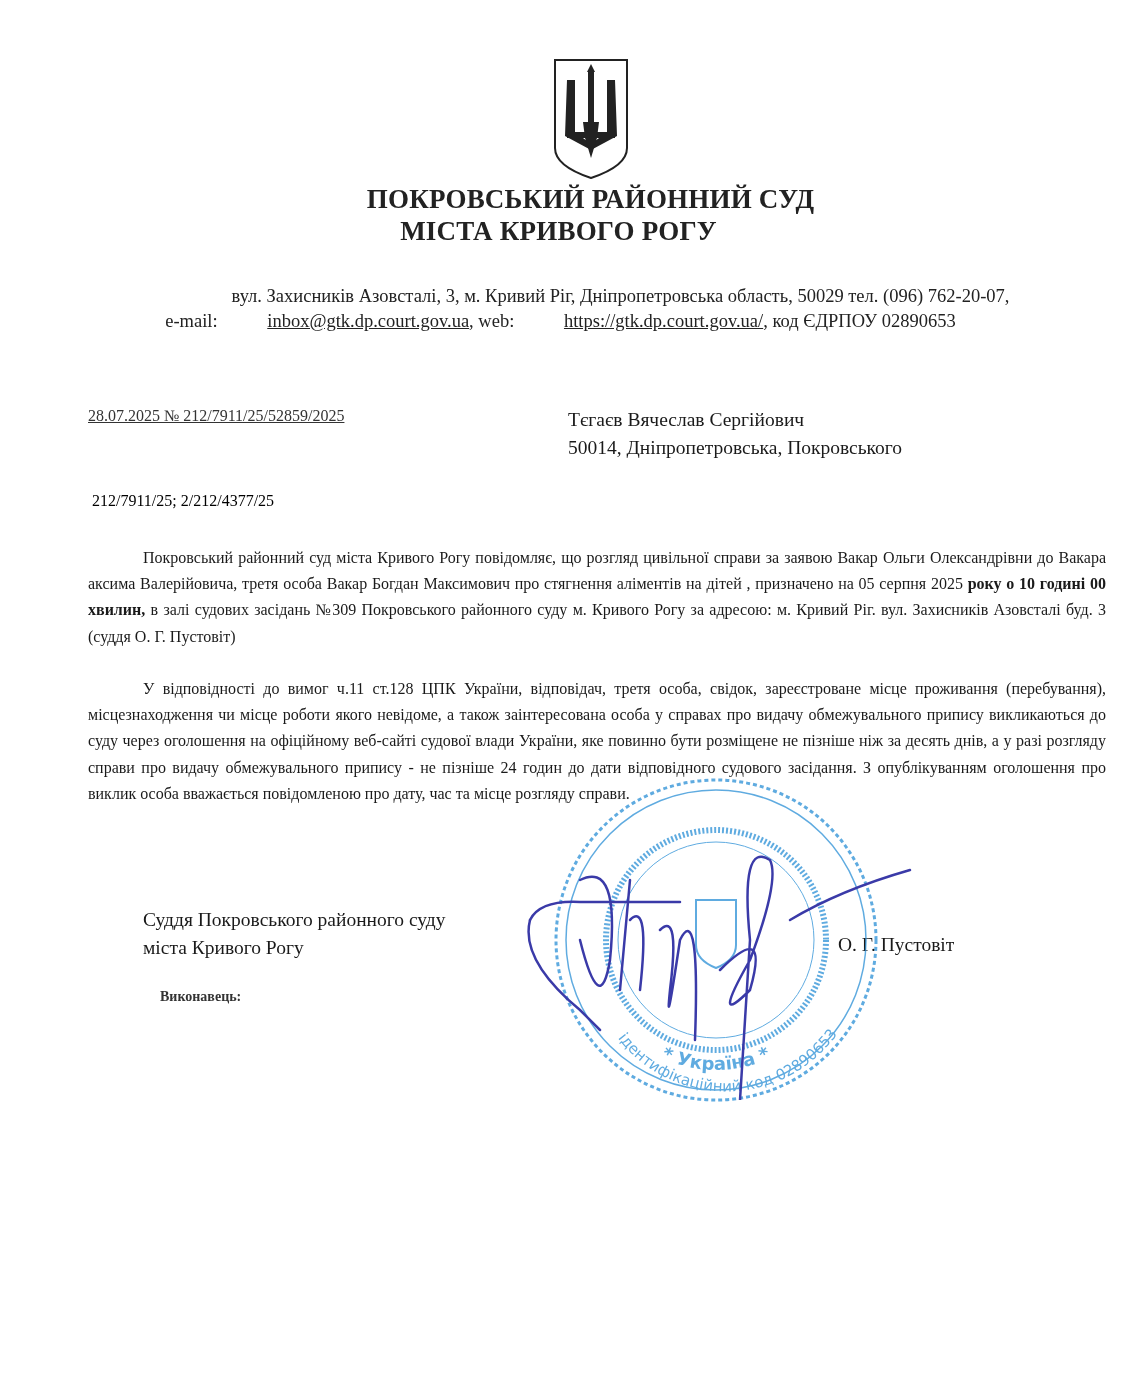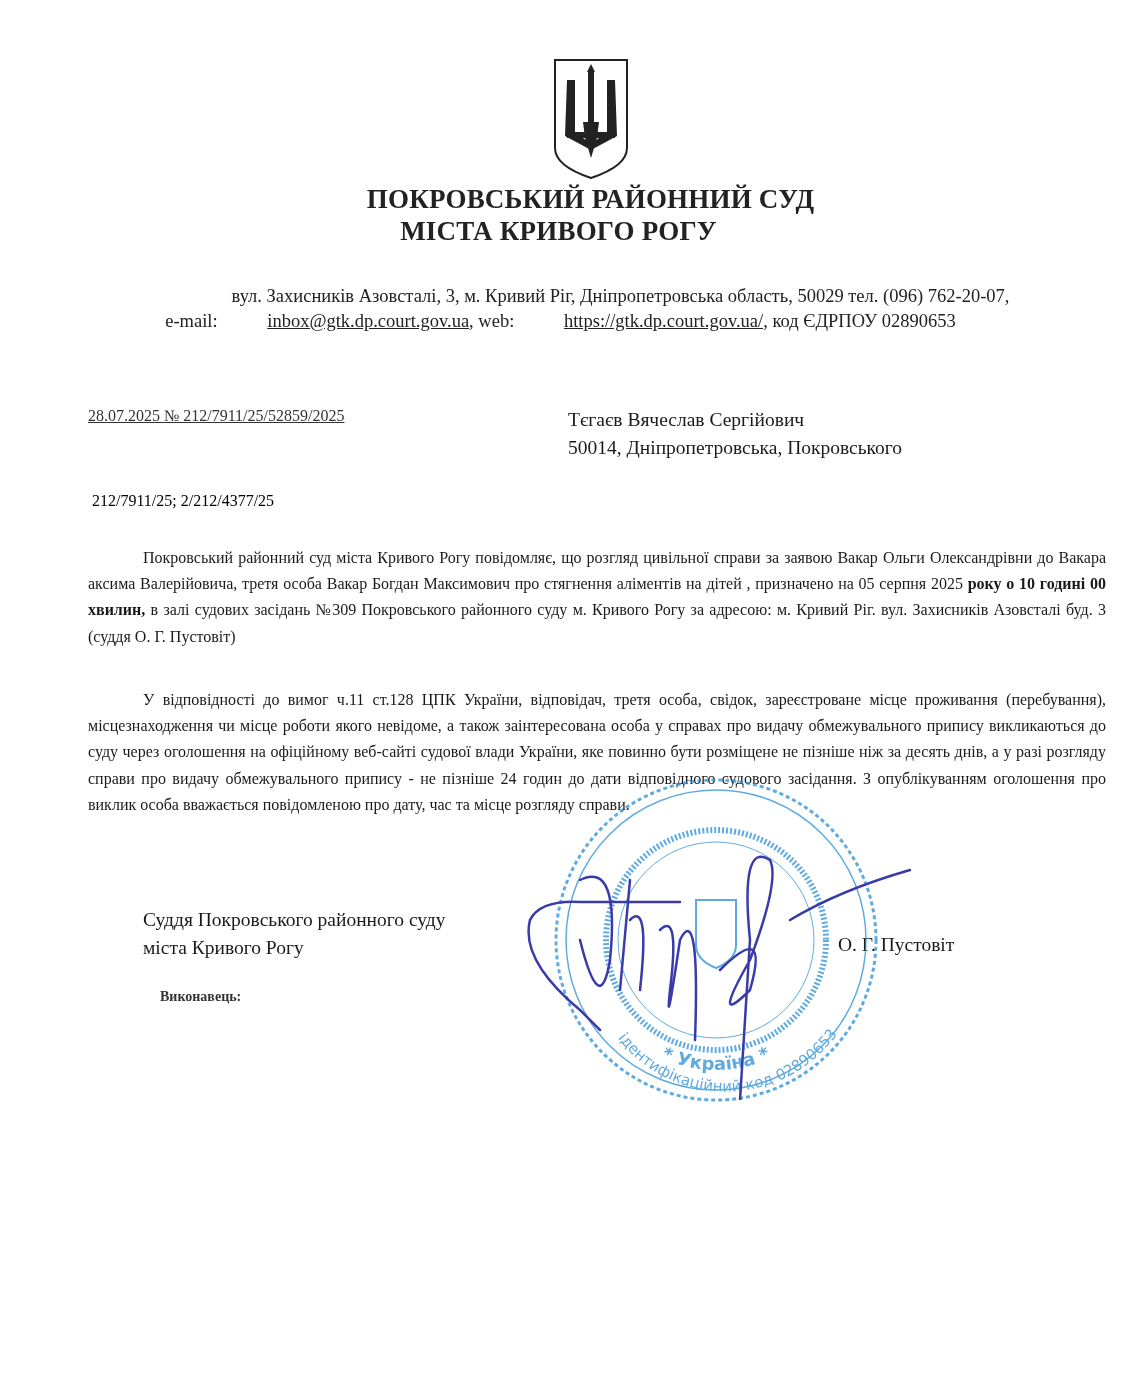--- a/index.html
+++ b/index.html
@@ -13,21 +13,21 @@
   .addr { left:0; width:1141px; text-align:center; font-size:18.5px; color:#222; }
   #addr1 { top:286px; left:50px; }
   #addr2 { top:311px; left:-10px; }
   .u { text-decoration:underline;margin-left:45px; }
   #outnum { left:88px; top:407px; font-size:16px; text-decoration:underline; color:#333; }
   #recipient { left:556px; top:406px; font-size:19.5px; line-height:28px;margin-left:12px; }
   #recipient div:nth-child(3) { padding-left:4px; }
   #casenums { left:92px; top:492px; font-size:16px; color:#000000; }
   .para { left:88px; width:1018px; font-size:16px; line-height:26.2px; text-align:justify; }
   #para1 { top:545px; }
-  #para2 { top:676px;margin-top:11px; }
+  #para2 { top:676px; }
   .indent { text-indent:55px; }
   #sig-left { left:143px; top:906px; font-size:19.5px; line-height:28px; }
   #judge-name { left:838px; top:934px; font-size:19.5px; }
   #executor { left:160px; top:989px; font-size:14px; font-weight:bold; color:#333; }
   #stamp { left:546px; top:770px; width:340px; height:340px; opacity:0.75; }
   #signature { left:520px; top:840px; width:400px; height:260px; }
 </style>
 </head>
 <body>
 

